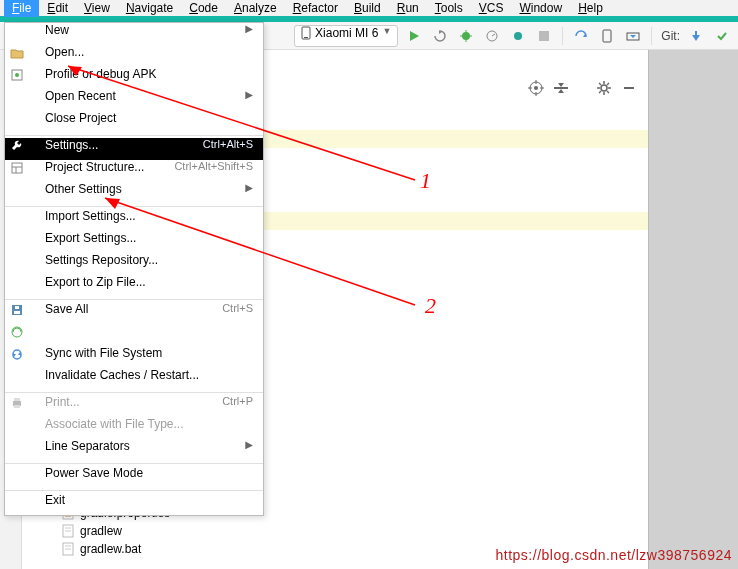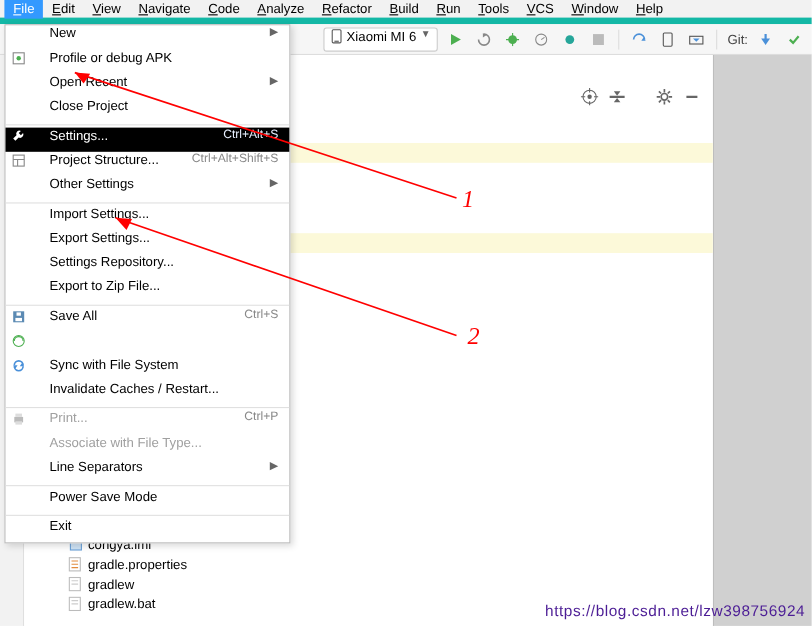--- a/index.html
+++ b/index.html
@@ -42,21 +42,21 @@
   .tree { position: absolute; left: 50px; top: 488px; }
   .tree-row { display: flex; align-items: flex-start; height: 18px; gap: 4px; padding-left: 12px; }
   .tree-row .ic { width: 14px; height: 14px; }
 
   
   .annot { position:absolute; z-index:20; pointer-events:none; }
   .annot text { fill:#f00; font-size:22px; font-style:italic; font-family:serif;}
   .annot line { stroke:#f00; stroke-width:1.5;}
   .annot polygon { fill:#f00;}
 
-  .watermark { position:absolute; right:6px; bottom:6px; color:#4c1d95; font-size:14px; letter-spacing:.5px; z-index:2;}
+  .watermark { position:absolute; right:6px; bottom:6px; color:#b91c1c; font-size:14px; letter-spacing:.5px; z-index:2;}
 </style>
 </head>
 <body>
 
 <div class="menubar">
     <span class="mi sel"><u>F</u>ile</span>
     <span class="mi"><u>E</u>dit</span>
     <span class="mi"><u>V</u>iew</span>
     <span class="mi"><u>N</u>avigate</span>
     <span class="mi"><u>C</u>ode</span>
@@ -192,20 +192,28 @@
 </div>
 
 <div class="dropdown">
     <div class="dd-item">
       <span class="ic"></span>
       <span class="lbl">New</span>
       <span class="arr">▶</span>
     </div>
     <div class="dd-item">
       <span class="ic">
+        <svg width="14" height="12">
+          <path d="M1 3 h5 l1 1 h6 v7 h-12 z" fill="#e6c06a" stroke="#b89a4a"></path>
+        </svg>
+      </span>
+      <span class="lbl">Open...</span>
+    </div>
+    <div class="dd-item">
+      <span class="ic">
         <svg width="14" height="14">
           <rect x="2" y="2" width="10" height="10" fill="none" stroke="#888"></rect>
           <circle cx="7" cy="7" r="2" fill="#4caf50"></circle>
         </svg>
       </span>
       <span class="lbl">Profile or debug APK</span>
     </div>
     <div class="dd-item">
       <span class="ic"></span>
       <span class="lbl">Open Recent</span>

